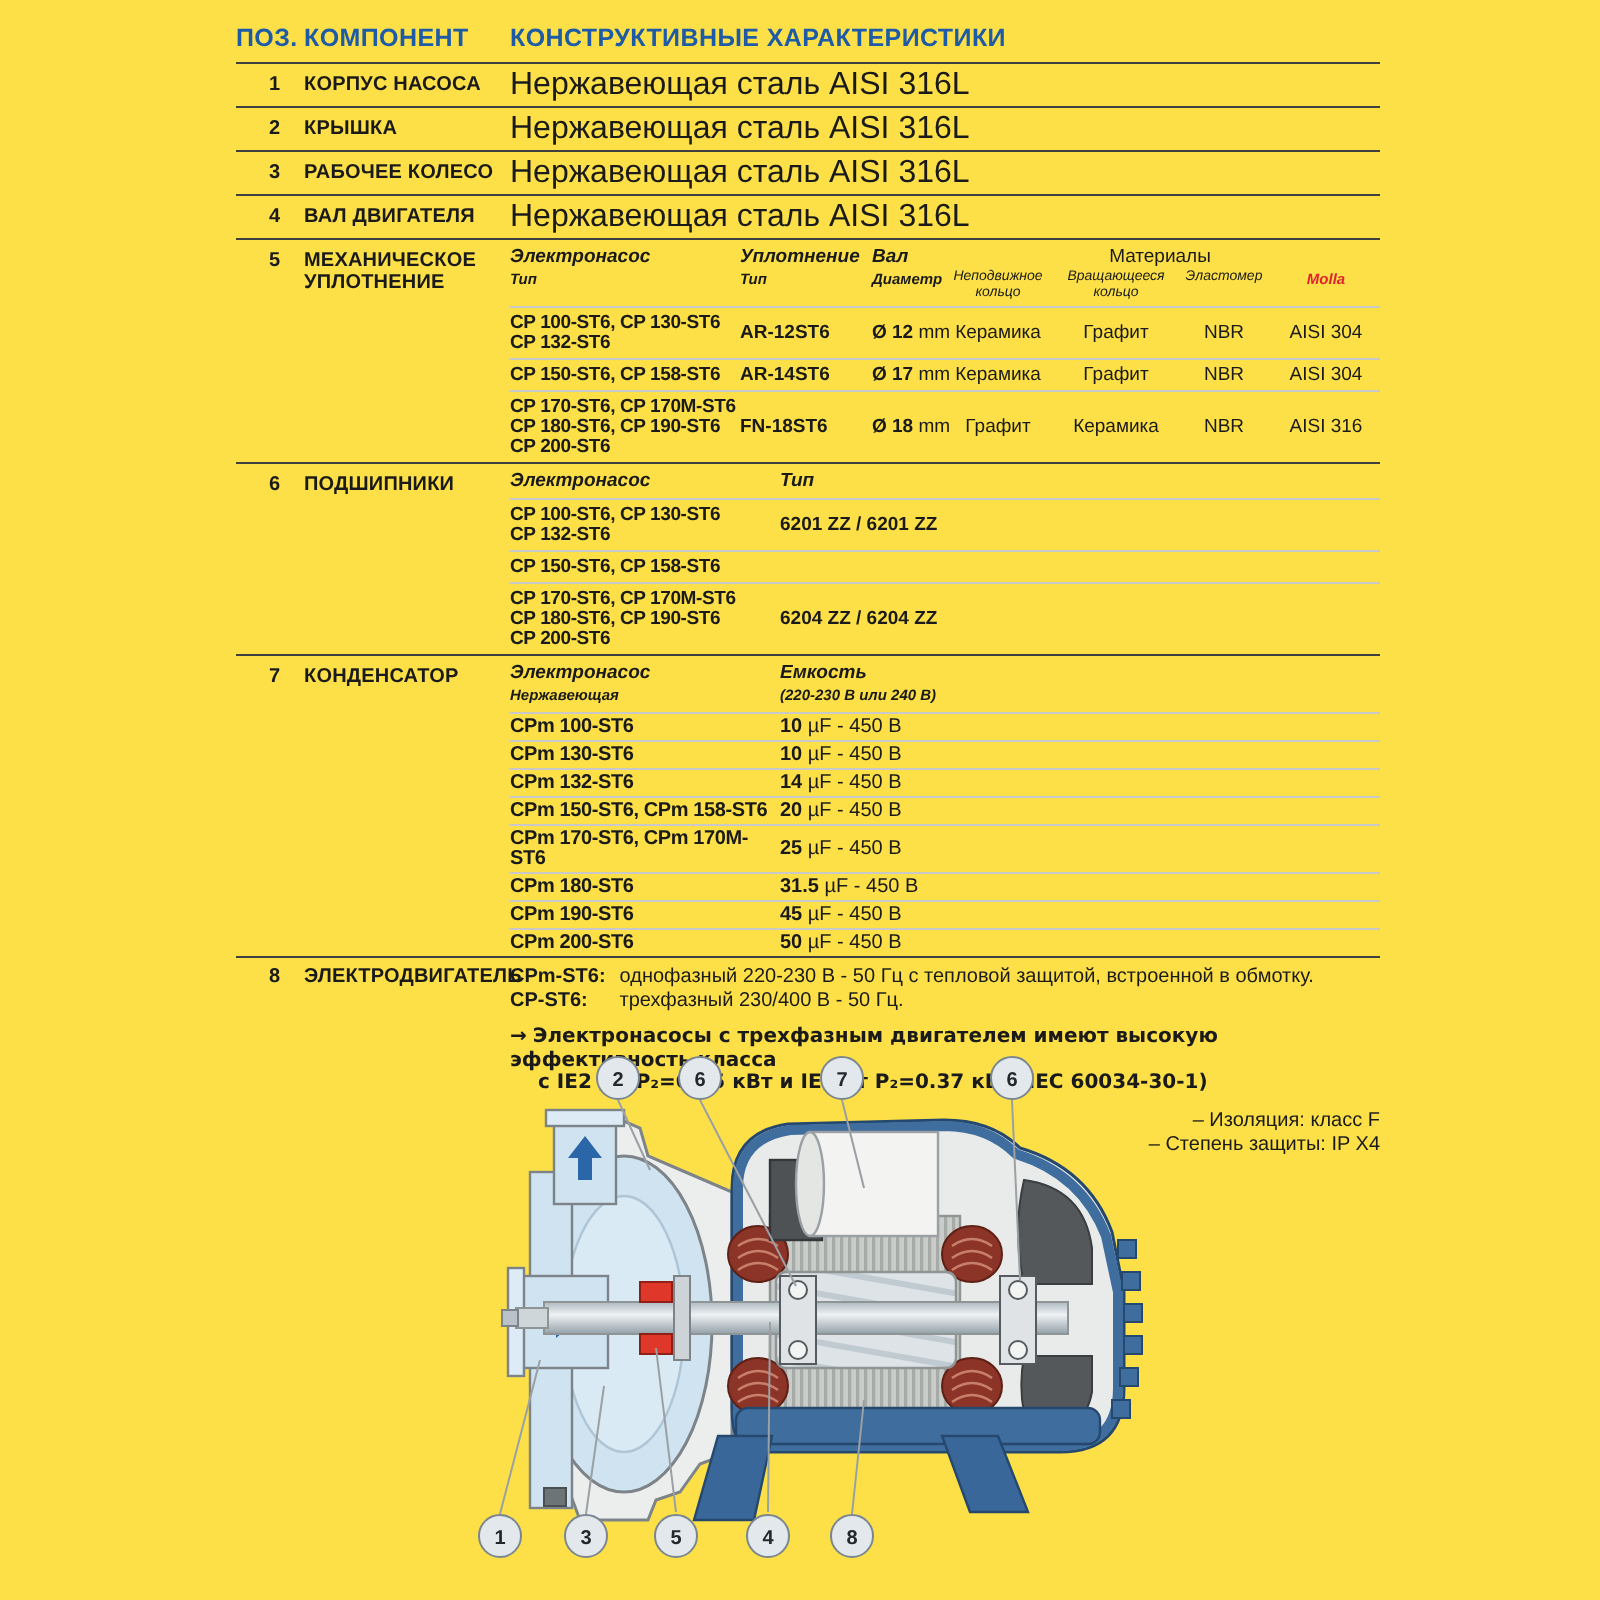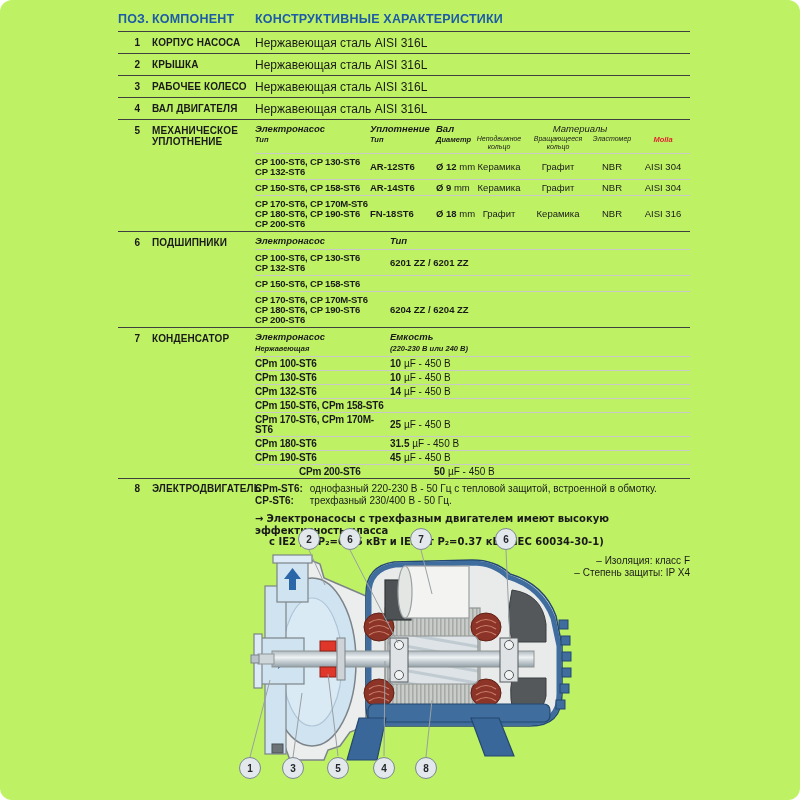--- a/index.html
+++ b/index.html
@@ -1,33 +1,33 @@
 <!DOCTYPE html>
 <html lang="ru"><head>
 <meta charset="utf-8">
 <style>
   html,body{margin:0;padding:0;background:#ffffff;}
-  .page{position:relative;width:800px;height:800px;background:#bef264;overflow:hidden;
-        font-family:"Liberation Sans","DejaVu Sans",sans-serif;color:#1a1a1a;border-radius:12px;}
+  .page{position:relative;width:800px;height:800px;background:#fde047;overflow:hidden;
+        font-family:"Liberation Sans","DejaVu Sans",sans-serif;color:#1a1a1a;}
   
   .spec{position:absolute;left:118px;top:12px;width:572px;}
   .thead{display:grid;grid-template-columns:34px 103px 1fr;align-items:end;
          padding-bottom:5px;border-bottom:1px solid #3f3f3f;
          color:#1d5ba7;font-weight:bold;font-size:12.5px;letter-spacing:.2px;}
   .thead .pos{text-align:left;}
   .grow{display:grid;grid-template-columns:22px 115px 1fr;}
   .num{font-weight:bold;font-size:10px;text-align:right;}
   .cname{font-weight:bold;font-size:10px;padding-left:12px;letter-spacing:.1px;white-space:pre-line;line-height:11px;}
-  .cval{font-size:12px;}
+  .cval{font-size:16px;}
   .srow{height:21px;align-items:center;border-bottom:1px solid #3f3f3f;}
   .sec{border-bottom:1px solid #3f3f3f;padding:3px 0 0 0;}
   .sec .num,.sec .cname{padding-top:2px;}
   b{font-weight:bold;}
   .it{font-style:italic;font-weight:bold;}
-  .itl{font-style:italic;}
+  .itl{}
   .red{color:#e02330;}
   .tiny{font-size:7.5px;font-style:italic;font-weight:bold;}
   .tiny2{font-size:7px;font-style:italic;font-weight:normal;line-height:7.5px;white-space:pre-line;}
   .ctr{text-align:center;}
   
   .seal-grid{font-size:9.5px;}
   .seal-cols{display:grid;grid-template-columns:115px 66px 34px 58px 60px 48px 1fr;}
   .seal-h1{font-size:9.5px;align-items:end;}
   .seal-h2{margin-top:1px;padding-bottom:3px;border-bottom:1px solid #c9c9c9;align-items:start;}
   .seal-row{padding:2.5px 0;border-bottom:1px solid #c9c9c9;align-items:center;line-height:10px;}
@@ -36,21 +36,21 @@
   .seal-row .stype{font-weight:bold;}
   .nw{white-space:nowrap;}
   
   .two-cols{display:grid;grid-template-columns:135px 1fr;}
   .inner-h{font-size:9.5px;padding-bottom:3px;border-bottom:1px solid #c9c9c9;}
   .brg-row{padding:2.5px 0;border-bottom:1px solid #c9c9c9;font-size:9.5px;line-height:10px;align-items:center;}
   .brg-row:last-child{border-bottom:none;}
   .brg-row .mdl{font-weight:bold;white-space:pre-line;letter-spacing:-0.2px;}
   .brg-row .btype{font-weight:bold;}
   .cap-row{padding:1.5px 0;border-bottom:1px solid #c9c9c9;font-size:10px;line-height:10px;align-items:center;}
-  .cap-row:last-child{border-bottom:none;margin-left:44px;}
+  .cap-row:last-child{border-bottom:none;}
   .cap-row .mdl{font-weight:bold;letter-spacing:-0.2px;}
   
   .motor-val{font-size:10px;line-height:11.5px;padding-bottom:8px;}
   .mlabel{display:inline-block;min-width:52px;font-weight:bold;}
   .mnote{margin-top:7px;font-weight:bold;font-family:"DejaVu Sans","Liberation Sans",sans-serif;line-height:11.5px;}
   .mnote .ind{padding-left:14px;display:block;}
   .arrow-glyph{font-weight:bold;margin-right:3px;}
   .mdash{margin-top:7px;line-height:12px;text-align:right;}
   
   .diagram{position:absolute;left:228px;top:528px;}
@@ -118,21 +118,21 @@
           <span class="stype">AR-12ST6</span>
           <span class="nw"><b>Ø 12</b><span> mm</span></span>
           <span class="ctr">Керамика</span>
           <span class="ctr">Графит</span>
           <span class="ctr">NBR</span>
           <span class="ctr nw">AISI 304</span>
         </div>
         <div class="seal-cols seal-row">
           <span class="mdl">CP 150-ST6, CP 158-ST6</span>
           <span class="stype">AR-14ST6</span>
-          <span class="nw"><b>Ø 9</b><span> mm</span></span>
+          <span class="nw"><b>Ø 17</b><span> mm</span></span>
           <span class="ctr">Керамика</span>
           <span class="ctr">Графит</span>
           <span class="ctr">NBR</span>
           <span class="ctr nw">AISI 304</span>
         </div>
         <div class="seal-cols seal-row">
           <span class="mdl">CP 170-ST6, CP 170M-ST6
 CP 180-ST6, CP 190-ST6
 CP 200-ST6</span>
           <span class="stype">FN-18ST6</span>
@@ -185,20 +185,21 @@
         <div class="two-cols cap-row">
           <span class="mdl">CPm 130-ST6</span>
           <span><b>10</b><span> µF - 450 В</span></span>
         </div>
         <div class="two-cols cap-row">
           <span class="mdl">CPm 132-ST6</span>
           <span><b>14</b><span> µF - 450 В</span></span>
         </div>
         <div class="two-cols cap-row">
           <span class="mdl">CPm 150-ST6, CPm 158-ST6</span>
+          <span><b>20</b><span> µF - 450 В</span></span>
         </div>
         <div class="two-cols cap-row">
           <span class="mdl">CPm 170-ST6, CPm 170M-ST6</span>
           <span><b>25</b><span> µF - 450 В</span></span>
         </div>
         <div class="two-cols cap-row">
           <span class="mdl">CPm 180-ST6</span>
           <span><b>31.5</b><span> µF - 450 В</span></span>
         </div>
         <div class="two-cols cap-row">

